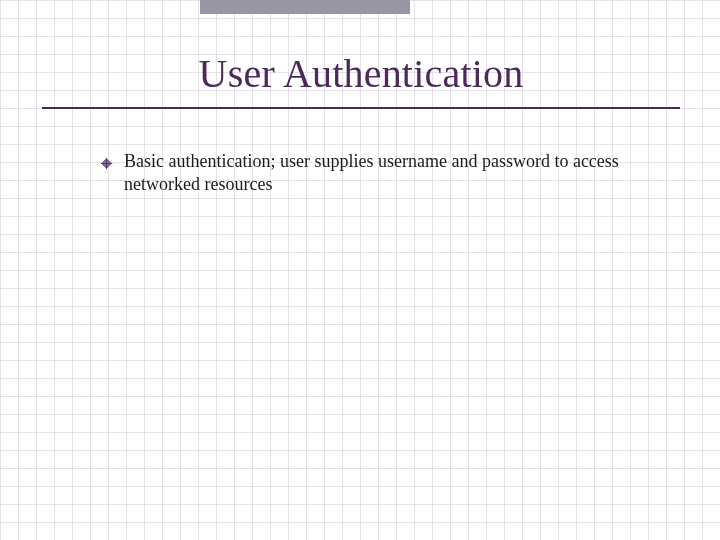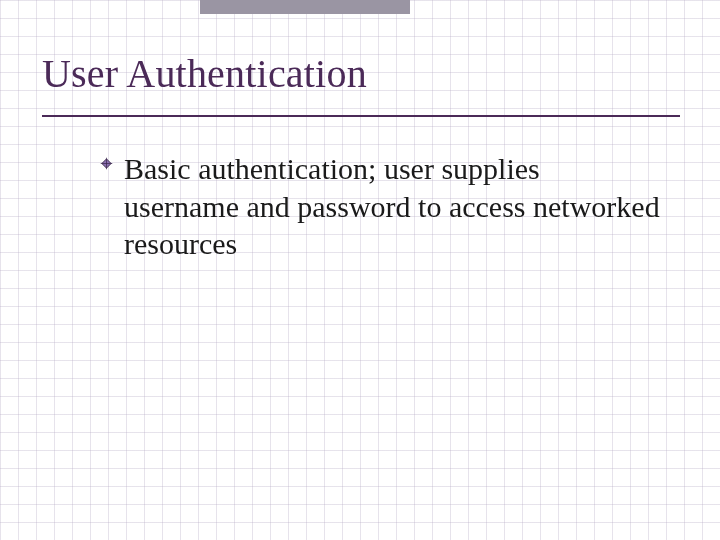--- a/index.html
+++ b/index.html
@@ -43,30 +43,31 @@
   .title {
     position: absolute;
     top: 50px;
     left: 42px;
     right: 40px;
     color: #4b2a58; 
     font-size: 40px;
     font-weight: 400;
     letter-spacing: 0.2px;
     border-bottom: 2px solid #4b2a58;
-    padding-bottom: 18px;
+    padding-bottom: 10px;
+    text-align: center;
   }
 
   .body {
     position: absolute;
     top: 150px;
     left: 100px;
     right: 58px;
     color: #1a1a1a;
-    font-size: 30px;
+    font-size: 18px;
     line-height: 1.25;
   }
 
   .bullet-item {
     position: relative;
     padding-left: 24px;
     margin-bottom: 2px;
   }
 
   .bullet-icon {

